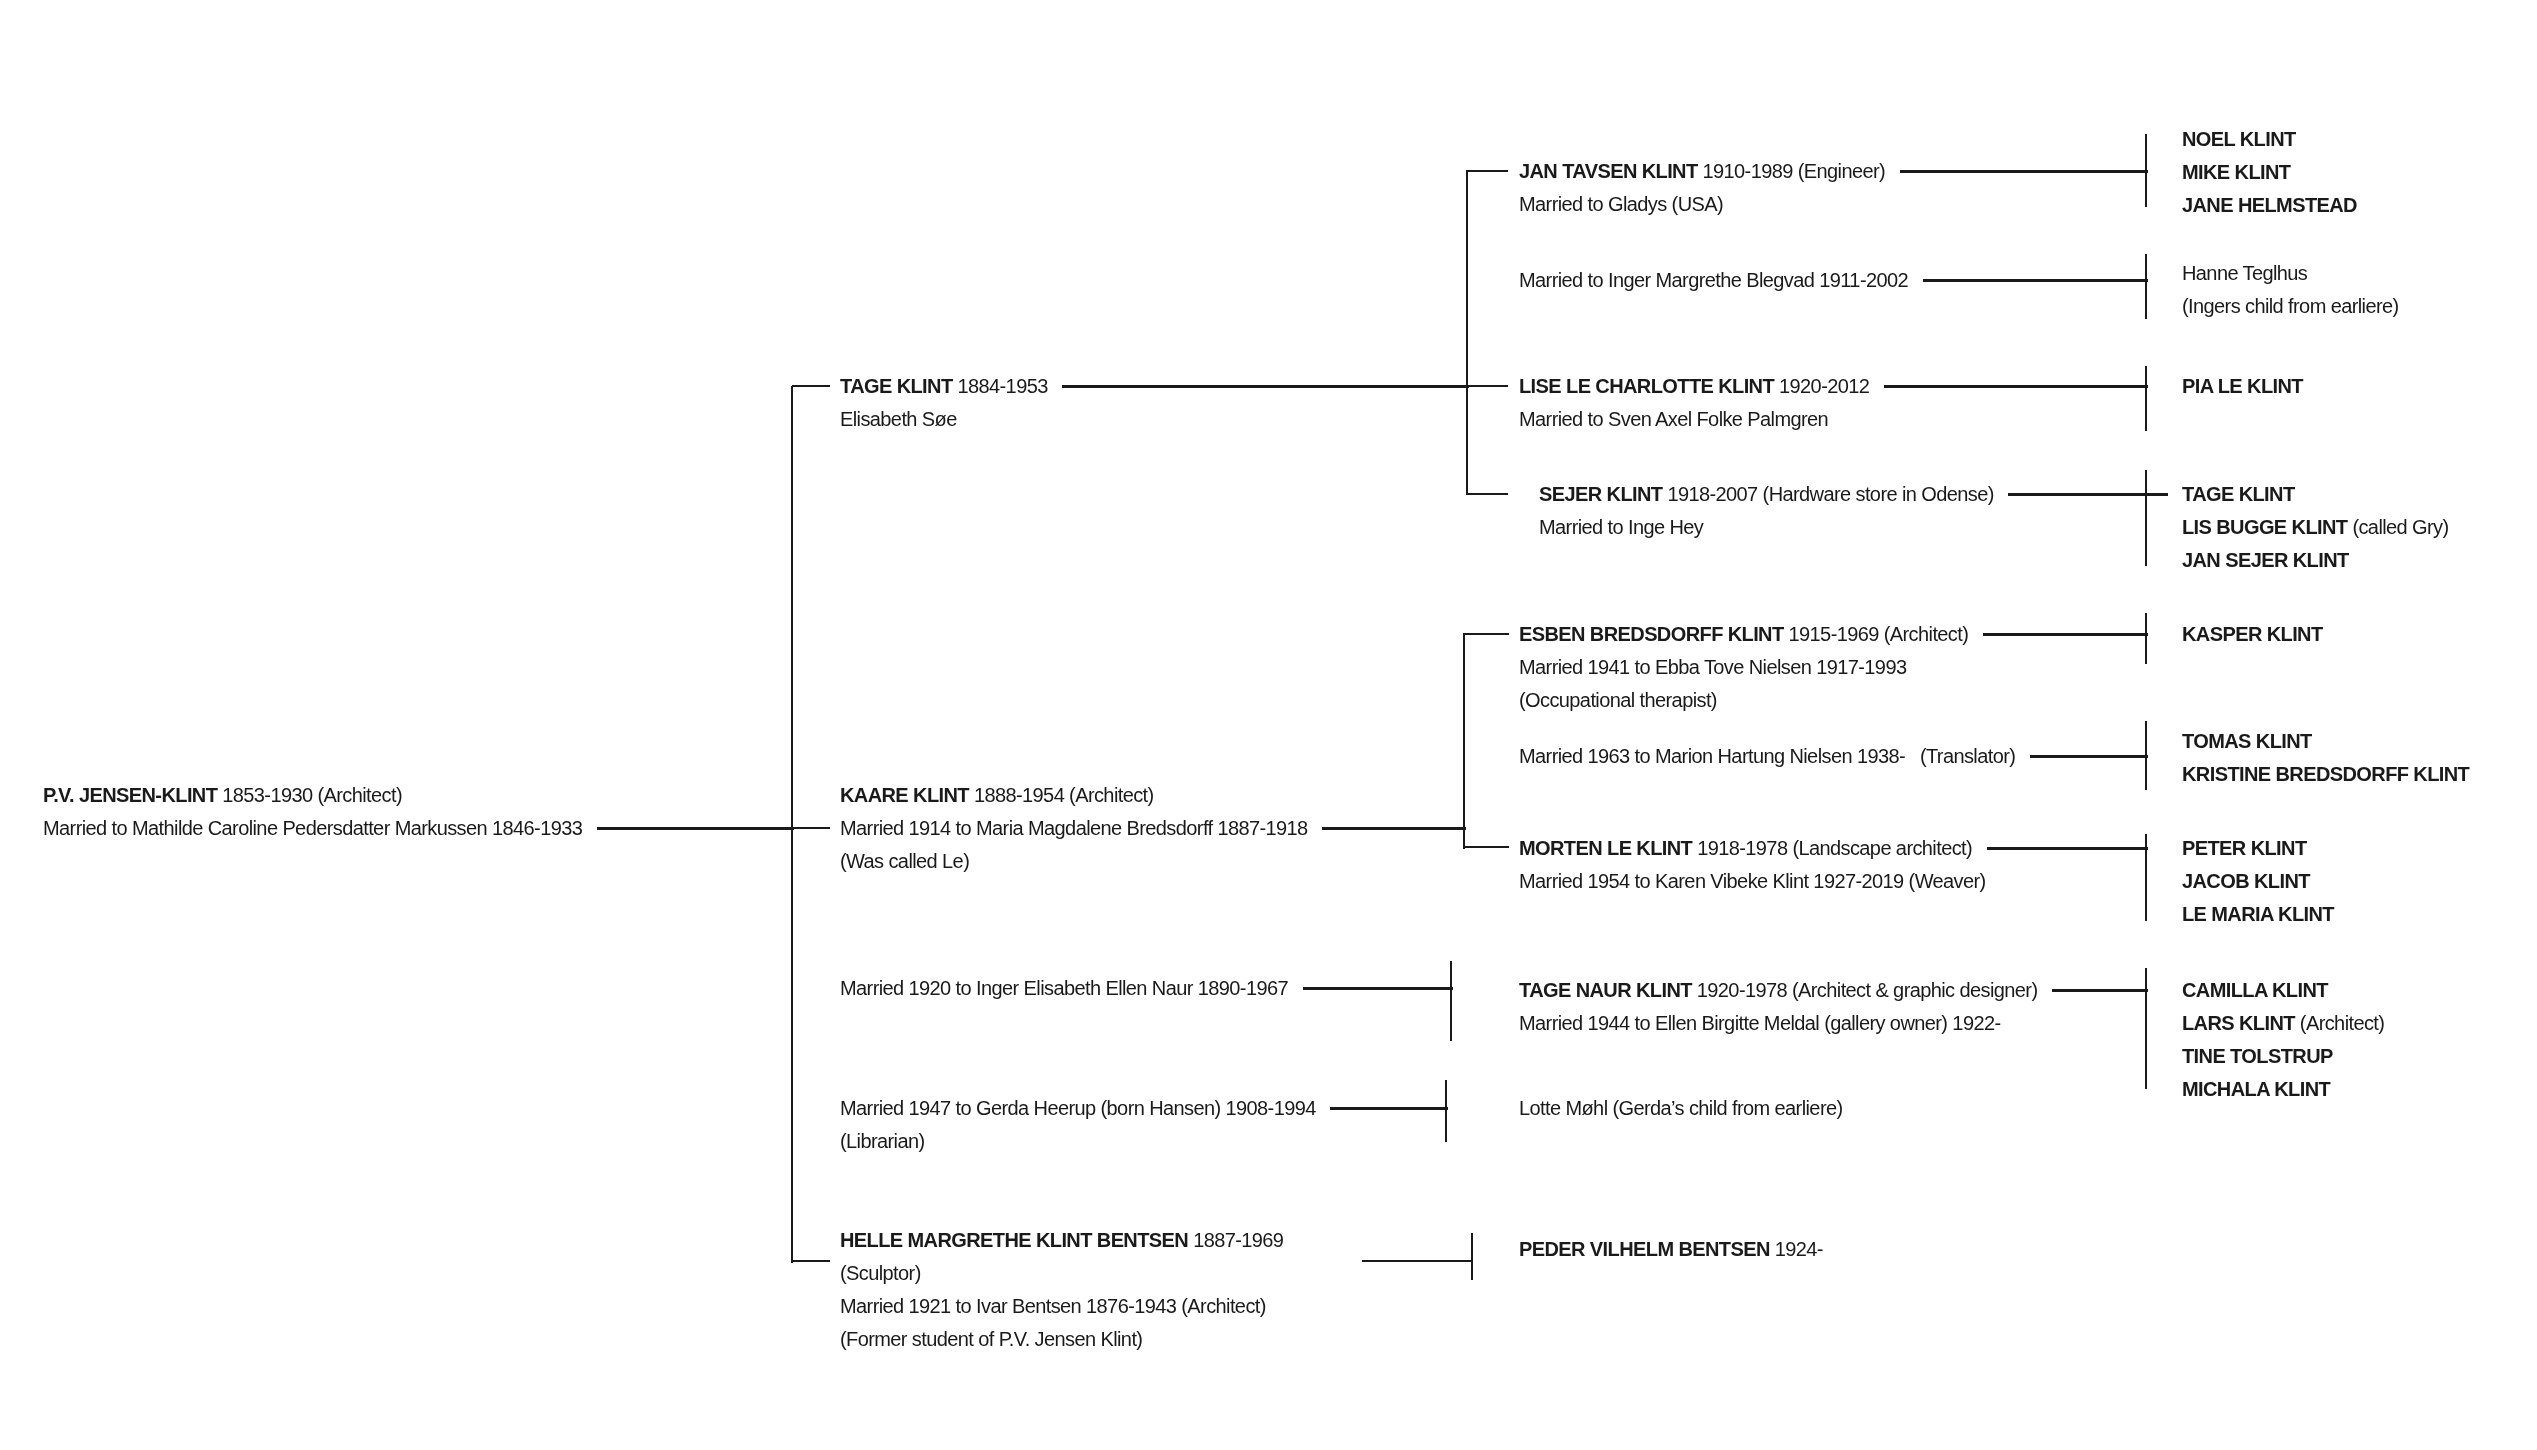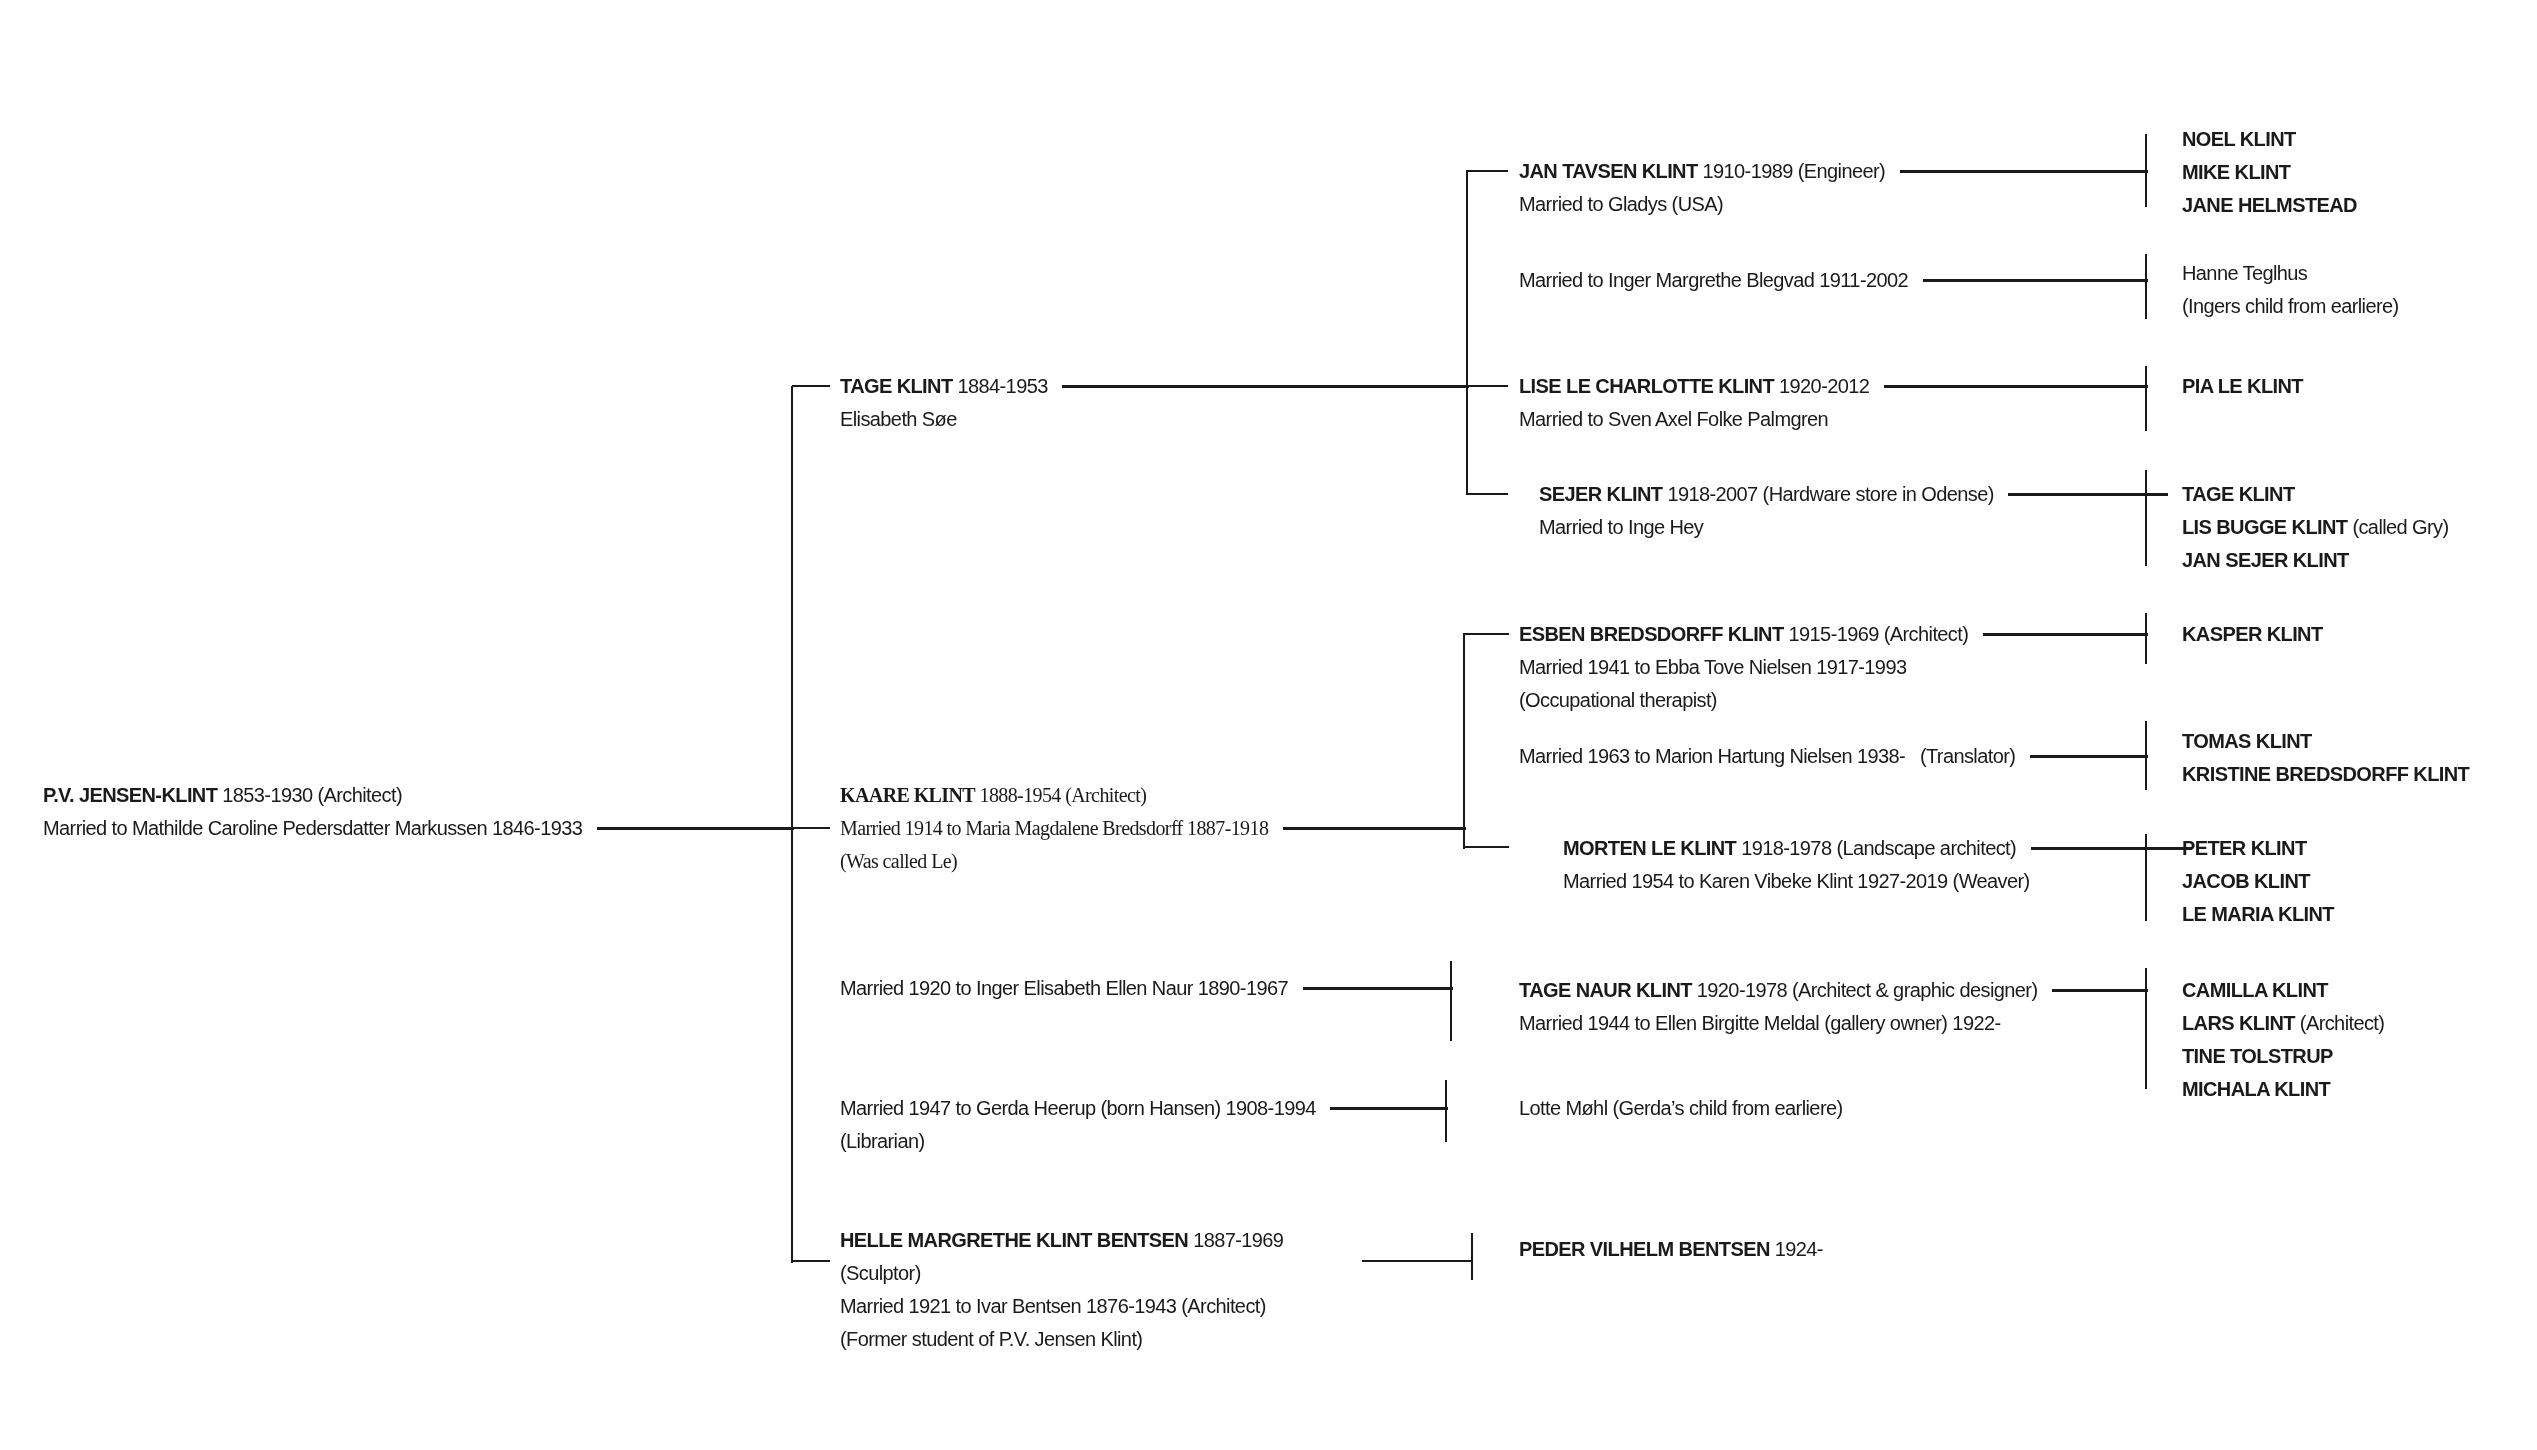--- a/index.html
+++ b/index.html
@@ -61,21 +61,21 @@
     <div class="node" style="left: 840px; top: 370px; width: 629px;">
       <div class="line">
         <span class="b">TAGE KLINT</span>
         <span class="t"> 1884-1953</span>
         <div class="conn" style="background: rgb(26, 26, 26);"></div>
       </div>
       <div class="line">
         <span class="t">Elisabeth Søe</span>
       </div>
     </div>
-    <div class="node" style="left: 840px; top: 779px; width: 626px; font-family: Liberation Serif, serif;">
+    <div class="node" style="left: 840px; top: 779px; width: 626px;">
       <div class="line">
         <span class="b">KAARE KLINT</span>
         <span class="t"> 1888-1954 (Architect)</span>
       </div>
       <div class="line">
         <span class="t">Married 1914 to Maria Magdalene Bredsdorff 1887-1918</span>
         <div class="conn" style="background: rgb(26, 26, 26);"></div>
       </div>
       <div class="line">
         <span class="t">(Was called Le)</span>
@@ -159,21 +159,21 @@
       <div class="line">
         <span class="t">(Occupational therapist)</span>
       </div>
     </div>
     <div class="node" style="left: 1519px; top: 740px; width: 629px;">
       <div class="line">
         <span class="t">Married 1963 to Marion Hartung Nielsen 1938-   (Translator)</span>
         <div class="conn" style="background: rgb(26, 26, 26);"></div>
       </div>
     </div>
-    <div class="node" style="left: 1519px; top: 832px; width: 629px; margin-left: 44px;">
+    <div class="node" style="left: 1519px; top: 832px; width: 629px;">
       <div class="line">
         <span class="b">MORTEN LE KLINT</span>
         <span class="t"> 1918-1978 (Landscape architect)</span>
         <div class="conn" style="background: rgb(26, 26, 26);"></div>
       </div>
       <div class="line">
         <span class="t">Married 1954 to Karen Vibeke Klint 1927-2019 (Weaver)</span>
       </div>
     </div>
     <div class="node" style="left: 1519px; top: 974px; width: 629px;">

